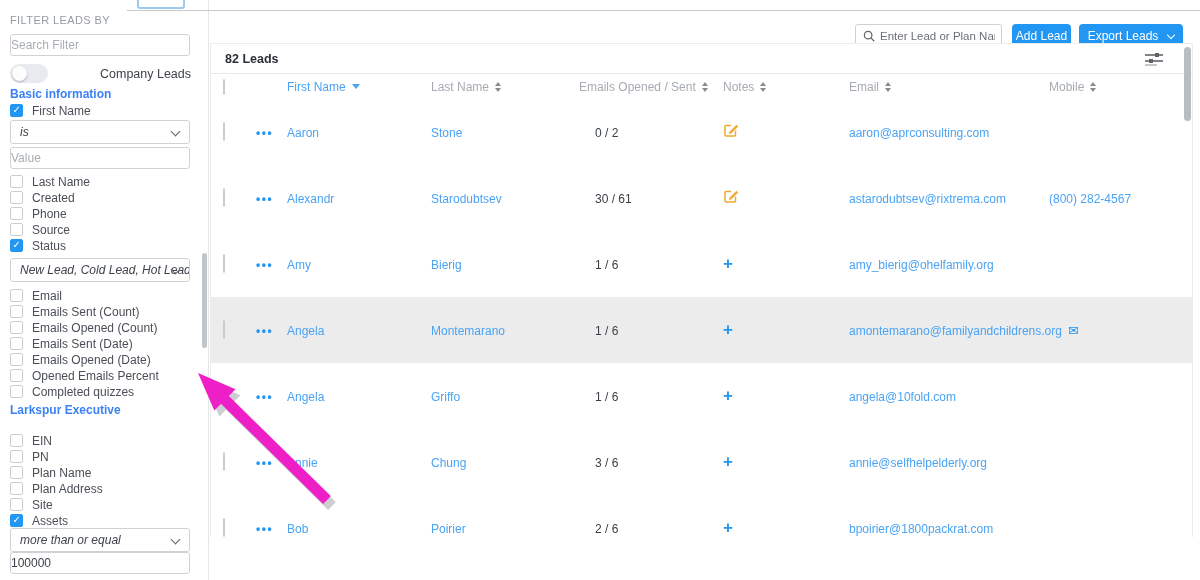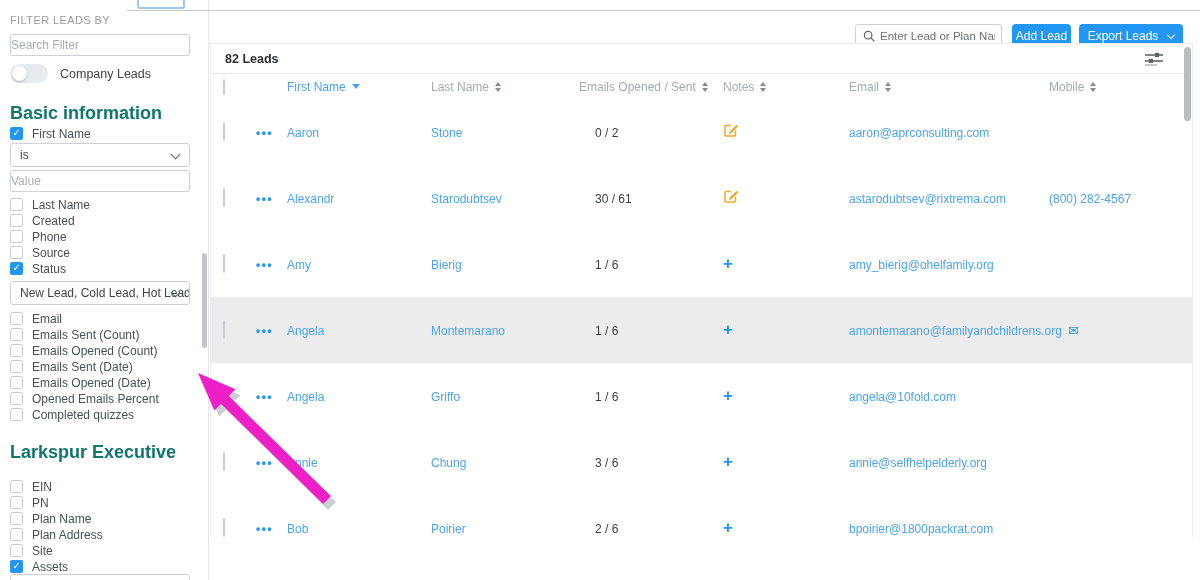--- a/index.html
+++ b/index.html
@@ -13,36 +13,36 @@
     border:2px solid #9ec9ef; border-radius:3px; background:#fff; z-index:7; }
 
   
   .sidebar { position:absolute; left:0; top:0; width:209px; height:580px; background:#fff;
     border-right:1px solid #e4e6e9; z-index:5; padding:14px 0 0 10px; }
   .sb-title { font-size:11px; color:#979ca3; letter-spacing:.4px; }
   .sb-input { display:block; width:180px; height:22px; border:1px solid #ced2d6; border-radius:3px;
     padding:0 0; font-size:12px; color:#3b4046; outline:none; font-family:inherit; }
   .sb-input::placeholder { color:#a9aeb5; }
   .sb-search { margin-top:8px; }
-  .toggle-row { display:flex; align-items:center; margin-top:8px; height:19px; }
+  .toggle-row { display:flex; align-items:center; margin-top:8px; height:19px;gap:40px; }
   .toggle { position:relative; width:38px; height:19px; border-radius:10px; background:#e7eaee; cursor:pointer; }
   .toggle .knob { position:absolute; left:2px; top:2px; width:15px; height:15px; border-radius:50%;
     background:#fdfdfd; box-shadow:0 1px 2px rgba(0,0,0,.25); }
   .toggle-label { margin-left:12px; font-size:12.5px; color:#3e434a; }
-  .sb-head { margin-top:16px; font-size:18px; font-weight:bold; color:#0f766e; padding-top:4px;}
+  .sb-head { margin-top:0; font-size:12px; font-weight:bold; color:#3b82f6; padding-top:4px;}
   .check-row { display:flex; align-items:center; height:15px; margin-top:1px; font-size:12px; color:#4a4f57; }
   .cb { flex:0 0 13px; width:13px; height:13px; border:1px solid #c9cdd2; border-radius:2px; background:#fff;
     margin-right:9px; position:relative; cursor:pointer; }
   .cb.checked { background:#2196f3; border-color:#2196f3; }
   .cb.checked::after { content:"✓"; position:absolute; left:1.5px; top:-1.5px; color:#fff; font-size:10px; }
   .fn-row { margin-top:2px; }
   .g1 { margin-top:5px; } .g2 { margin-top:6px; } .g3 { margin-top:16px; } .g4 { margin-top:5px; }
   .select { position:relative; width:180px; height:24px; border:1px solid #ced2d6; border-radius:3px;
     background:#fff; font-size:12px; color:#3e434a; line-height:22px; padding:0 24px 0 9px; cursor:pointer;
-    white-space:nowrap; overflow:hidden; }
+    white-space:nowrap; overflow:hidden;font-style:italic; }
   .select.mt2 { margin-top:2px; } .select.mt5 { margin-top:5px; }
   .chev { position:absolute; right:10px; top:7px; width:7px; height:7px; border-right:1.5px solid #5f6570;
     border-bottom:1.5px solid #5f6570; transform:rotate(45deg); }
   .sb-value { margin-top:3px; }
   .sb-num { }
   .sb-scroll { position:absolute; left:202px; top:253px; width:5px; height:95px; background:#c2c6ca; border-radius:3px; z-index:6; }
 
   
   .main { position:absolute; left:210px; top:0; width:990px; height:580px; background:#fff; }
 

